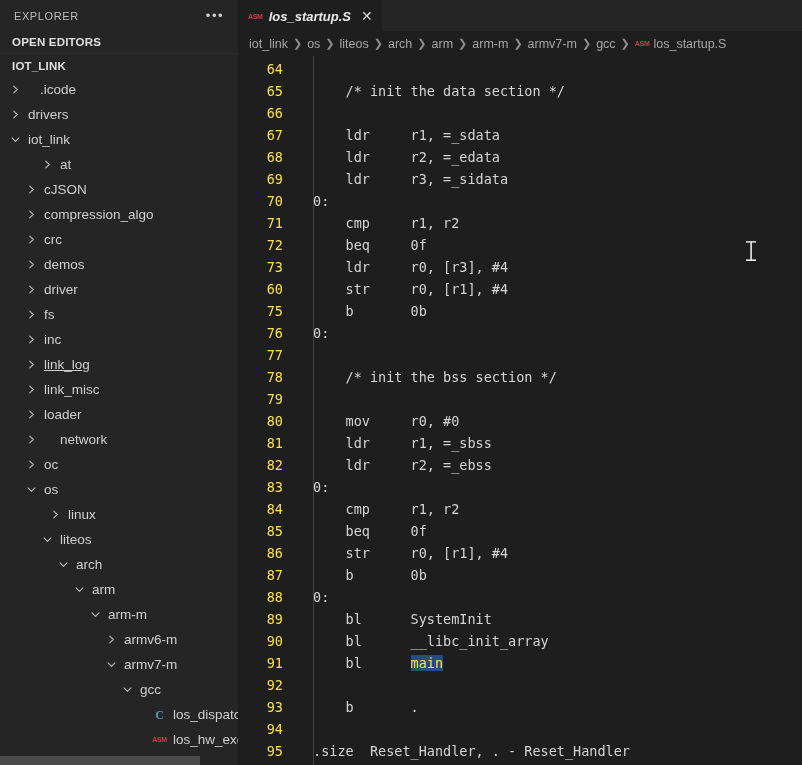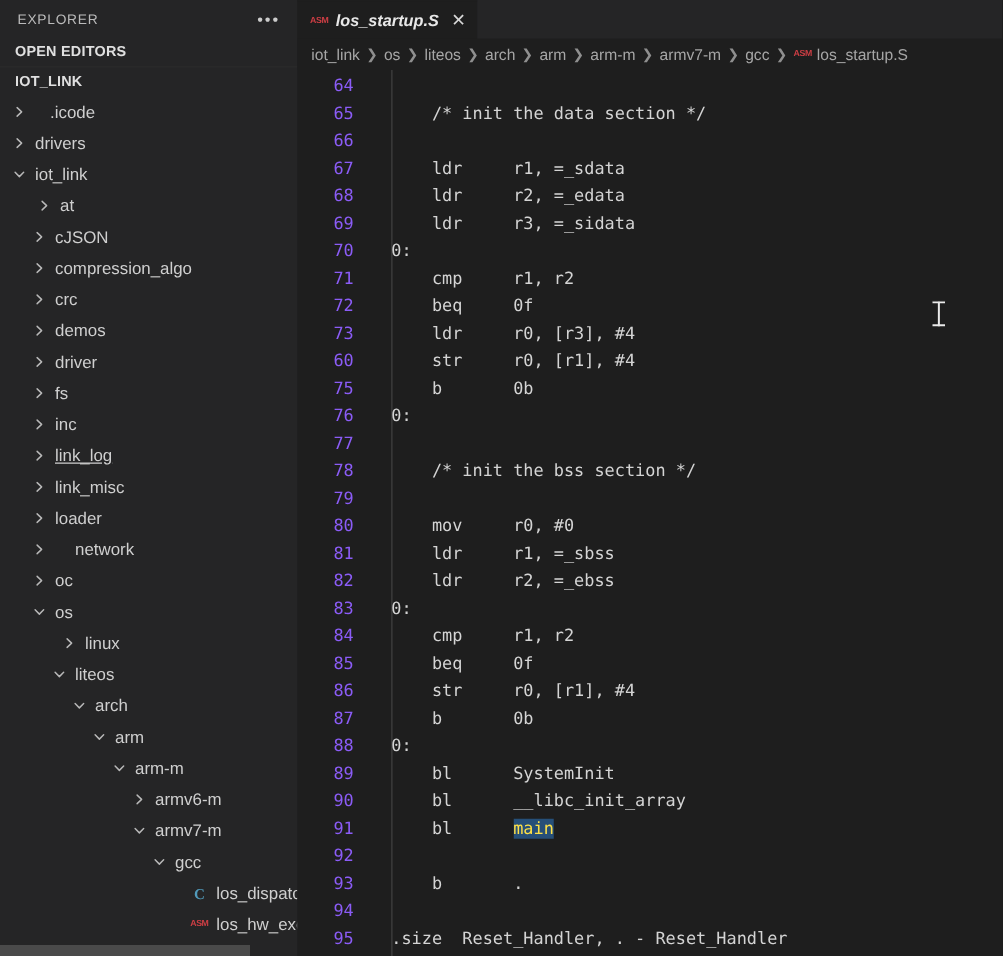--- a/index.html
+++ b/index.html
@@ -111,21 +111,21 @@
     font-size: 13.5px;
     padding-top: 2px;
   }
   .codeline {
     height: 22px; display: flex; align-items: center;
     white-space: pre;
   }
   .gutter {
     width: 58px; flex: 0 0 58px; text-align: right;
     padding-right: 13px;
-    color: #8b5cf6; font-size: 13.5px;
+    color: #fde047; font-size: 13.5px;
   }
   .content {
     position: relative; flex: 1; color: #d4d4d4;
     padding-left: 17px;
   }
   .content .txt { white-space: pre; }
   .sel { background: #264f78; color: #fde047; }
 
   .indent-guide {
     position: absolute; left: 75px; top: 0; bottom: 0;
@@ -175,21 +175,21 @@
           <span class="lbl">drivers</span>
         </div>
         <div class="row" style="padding-left: 8px;">
           <span class="chev">
             <svg width="9" height="9" viewBox="0 0 10 10">
               <path d="M1.2 3.2 L5 7 L8.8 3.2" fill="none" stroke="#b8b8b8" stroke-width="1.3" stroke-linecap="round" stroke-linejoin="round"></path>
             </svg>
           </span>
           <span class="lbl">iot_link</span>
         </div>
-        <div class="row" style="padding-left: 28px;">
+        <div class="row" style="padding-left: 40px;">
           <span class="chev">
             <svg width="9" height="9" viewBox="0 0 10 10">
               <path d="M3 1.2 L7 5 L3 8.8" fill="none" stroke="#b8b8b8" stroke-width="1.3" stroke-linecap="round" stroke-linejoin="round"></path>
             </svg>
           </span>
           <span class="lbl">at</span>
         </div>
         <div class="row" style="padding-left: 24px;">
           <span class="chev">
             <svg width="9" height="9" viewBox="0 0 10 10">

